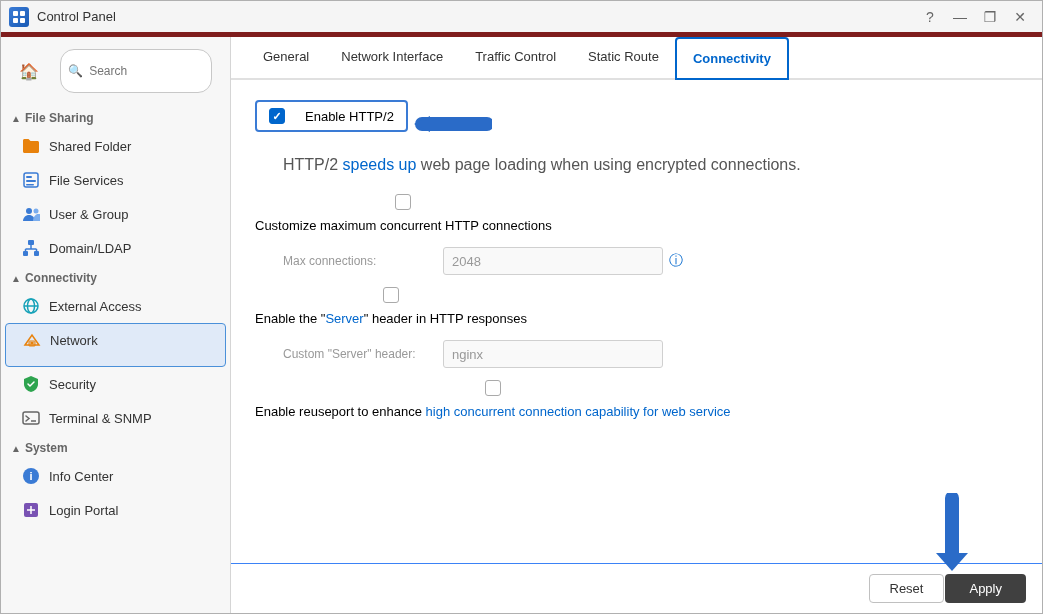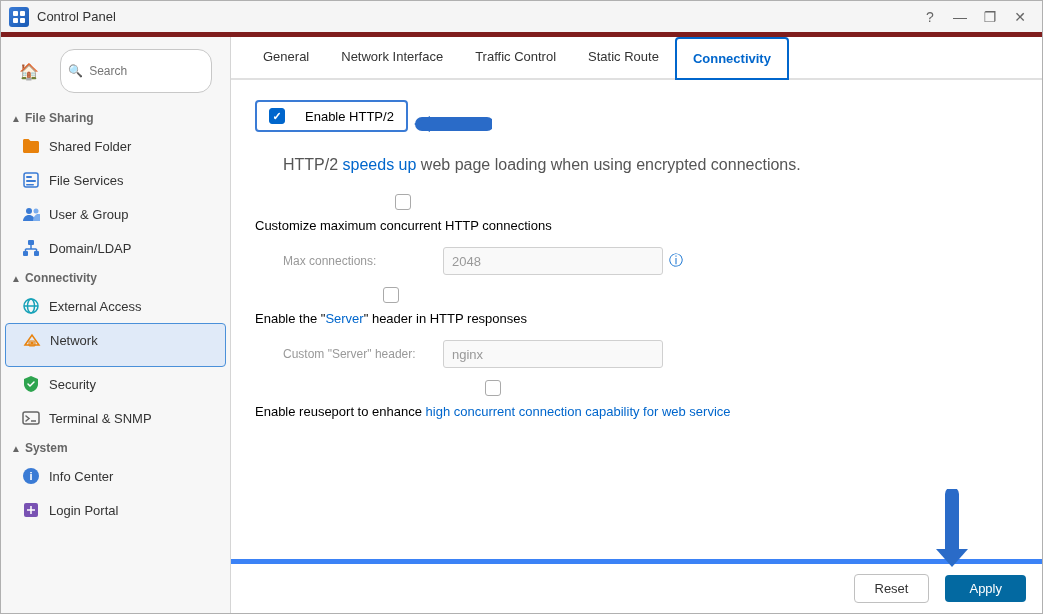--- a/index.html
+++ b/index.html
@@ -297,42 +297,41 @@
       border-radius: 4px;
       padding: 6px 12px;
       margin-bottom: 16px;
       cursor: pointer;
     }
 
     .footer {
       display: flex;
       justify-content: flex-end;
       padding: 10px 16px;
-      border-top: 5px solid #3b82f6;
-      gap: 16px;
+      border-top: 1px solid #3b82f6;
+      gap: 1px;
       background: white;
       flex-shrink: 0;
-      align-items: center;
     }
 
     .btn-reset {
       padding: 6px 20px;
       border: 1px solid #c0c0c0;
       border-radius: 4px;
       background: white;
       font-size: 13px;
       cursor: pointer;
       color: #333;
     }
 
     .btn-apply {
       padding: 6px 24px;
       border: none;
       border-radius: 4px;
-      background: #0369a1;
+      background: #404040;
       color: white;
       font-size: 13px;
       cursor: pointer;
       font-weight: 500;
     }
 
     .sidebar-top-row {
       display: flex;
       align-items: center;
       padding: 4px 8px;

